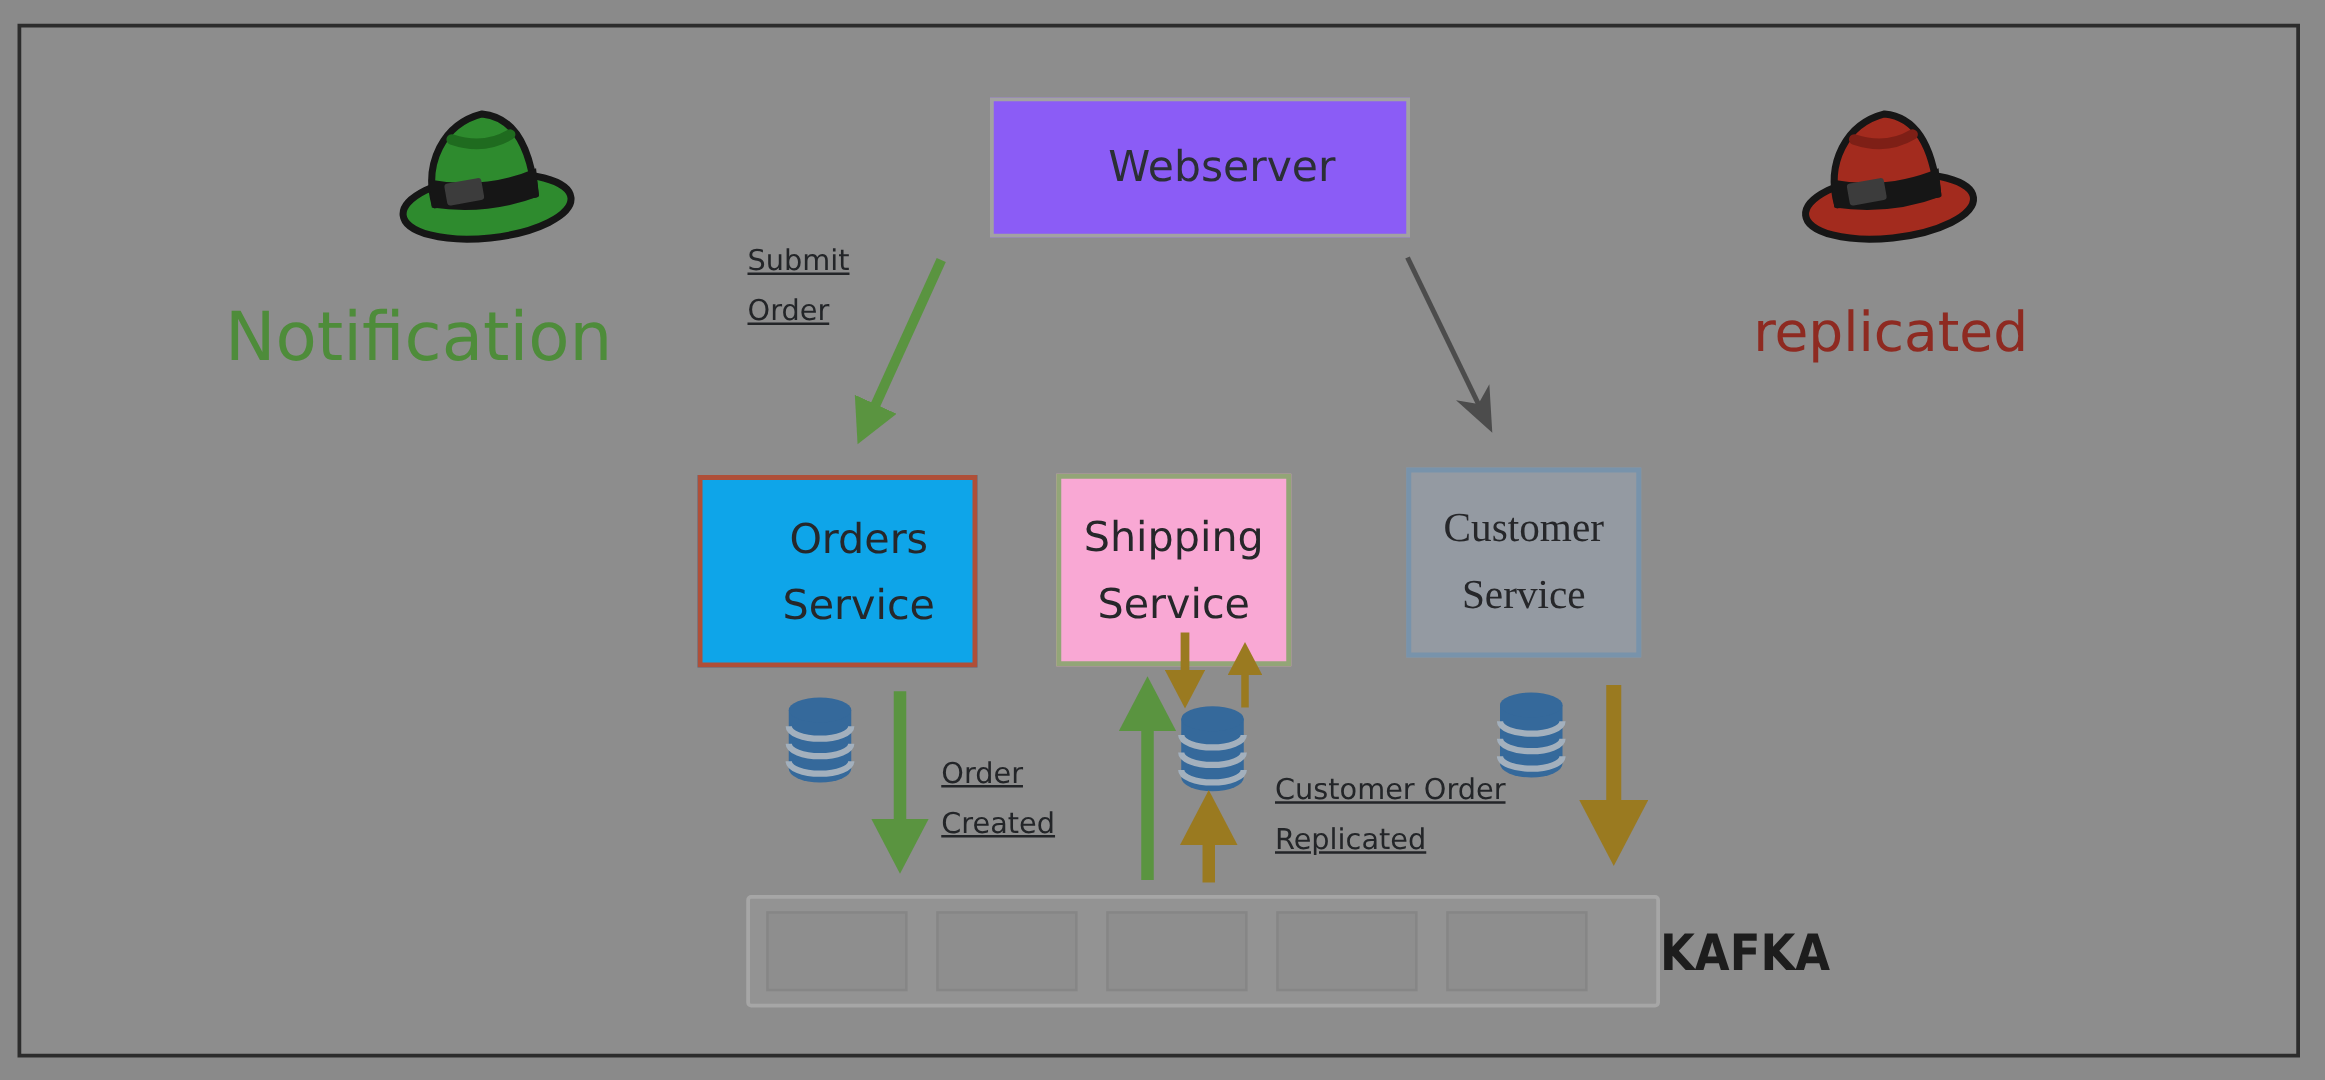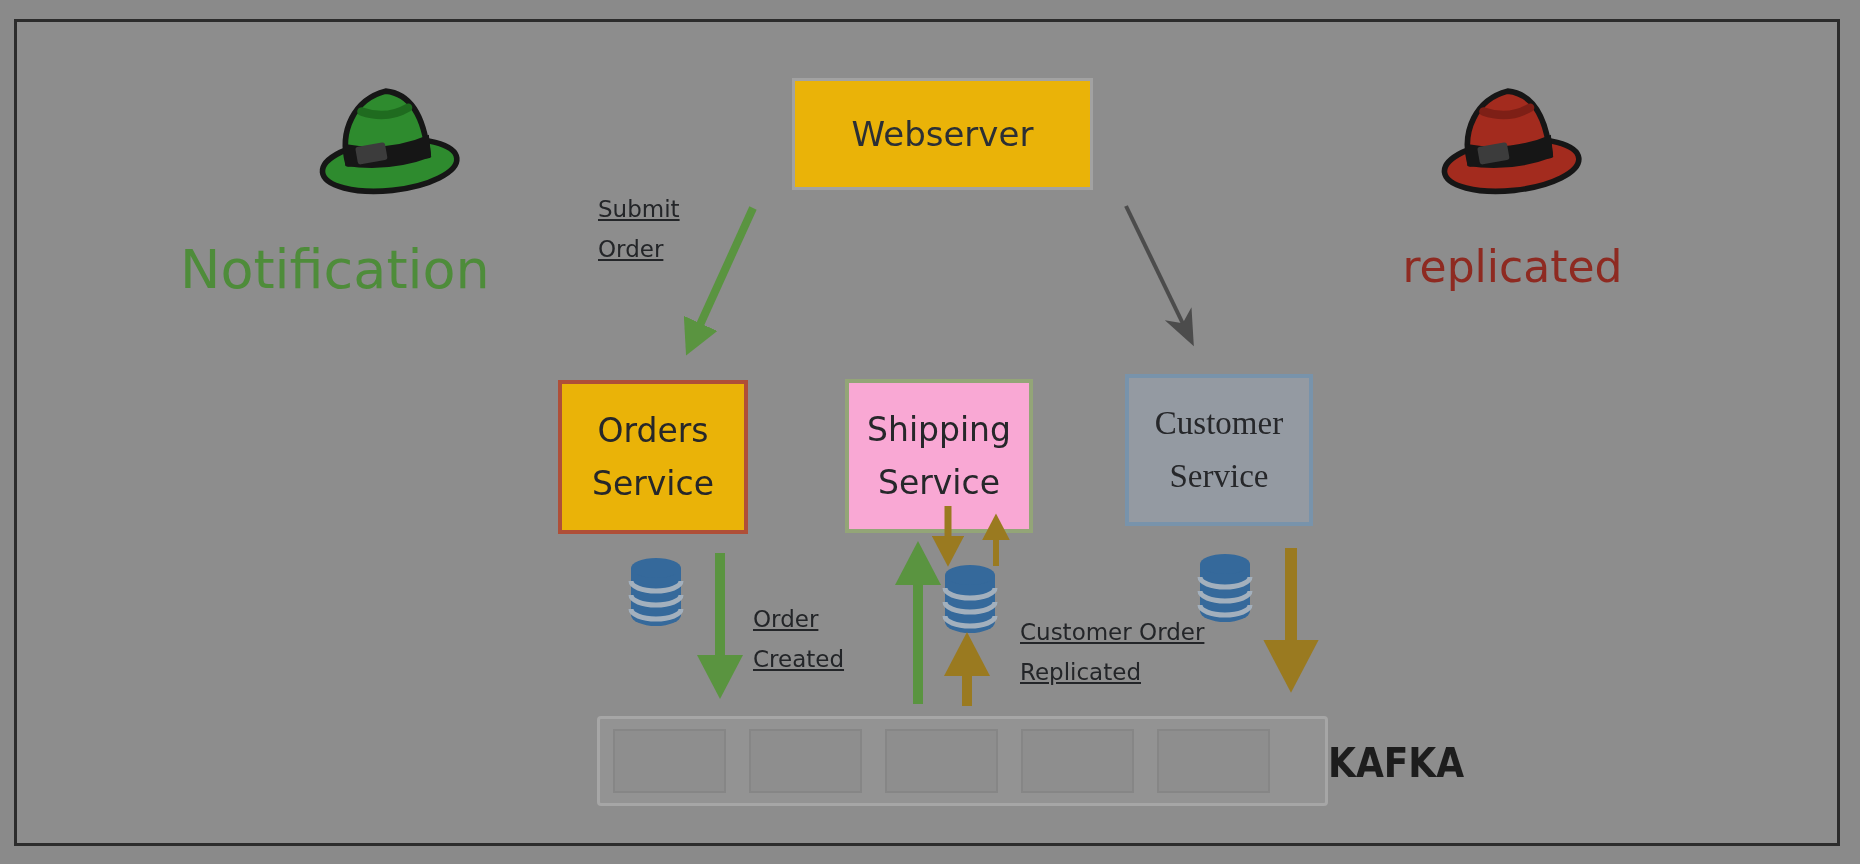--- a/index.html
+++ b/index.html
@@ -18,30 +18,30 @@
     background:#8d8d8d;
   }
   .abs{position:absolute;}
   
   .node{
     display:flex;align-items:center;justify-content:center;
     text-align:center;
   }
   .webserver{
     left:792px;top:78px;width:295px;height:106px;
-    border:3px solid #a2a2a2;background:#eab308;
-    font-size:34px;color:#2b2f35;
+    border:3px solid #a2a2a2;background:#8b5cf6;
+    font-size:34px;color:#2b2f35;padding-left:35px;
   }
   .svc{
     font-size:33px;line-height:1.62;color:#26272a;
     flex-direction:column;
   }
   .svc-orders{
     left:558px;top:380px;width:182px;height:146px;
-    border:4px solid #af4f38;background:#eab308;
+    border:4px solid #af4f38;background:#0ea5e9;padding-left:34px;
   }
   .svc-shipping{
     left:845px;top:379px;width:180px;height:146px;
     border:4px solid #93a577;background:#f9a8d4;
   }
   .svc-customer{
     left:1125px;top:374px;width:180px;height:144px;
     border:4px solid #7893ab;background:#949aa2;font-family:Liberation Serif, serif;
   }
   .svc .nowrap{white-space:nowrap;}

